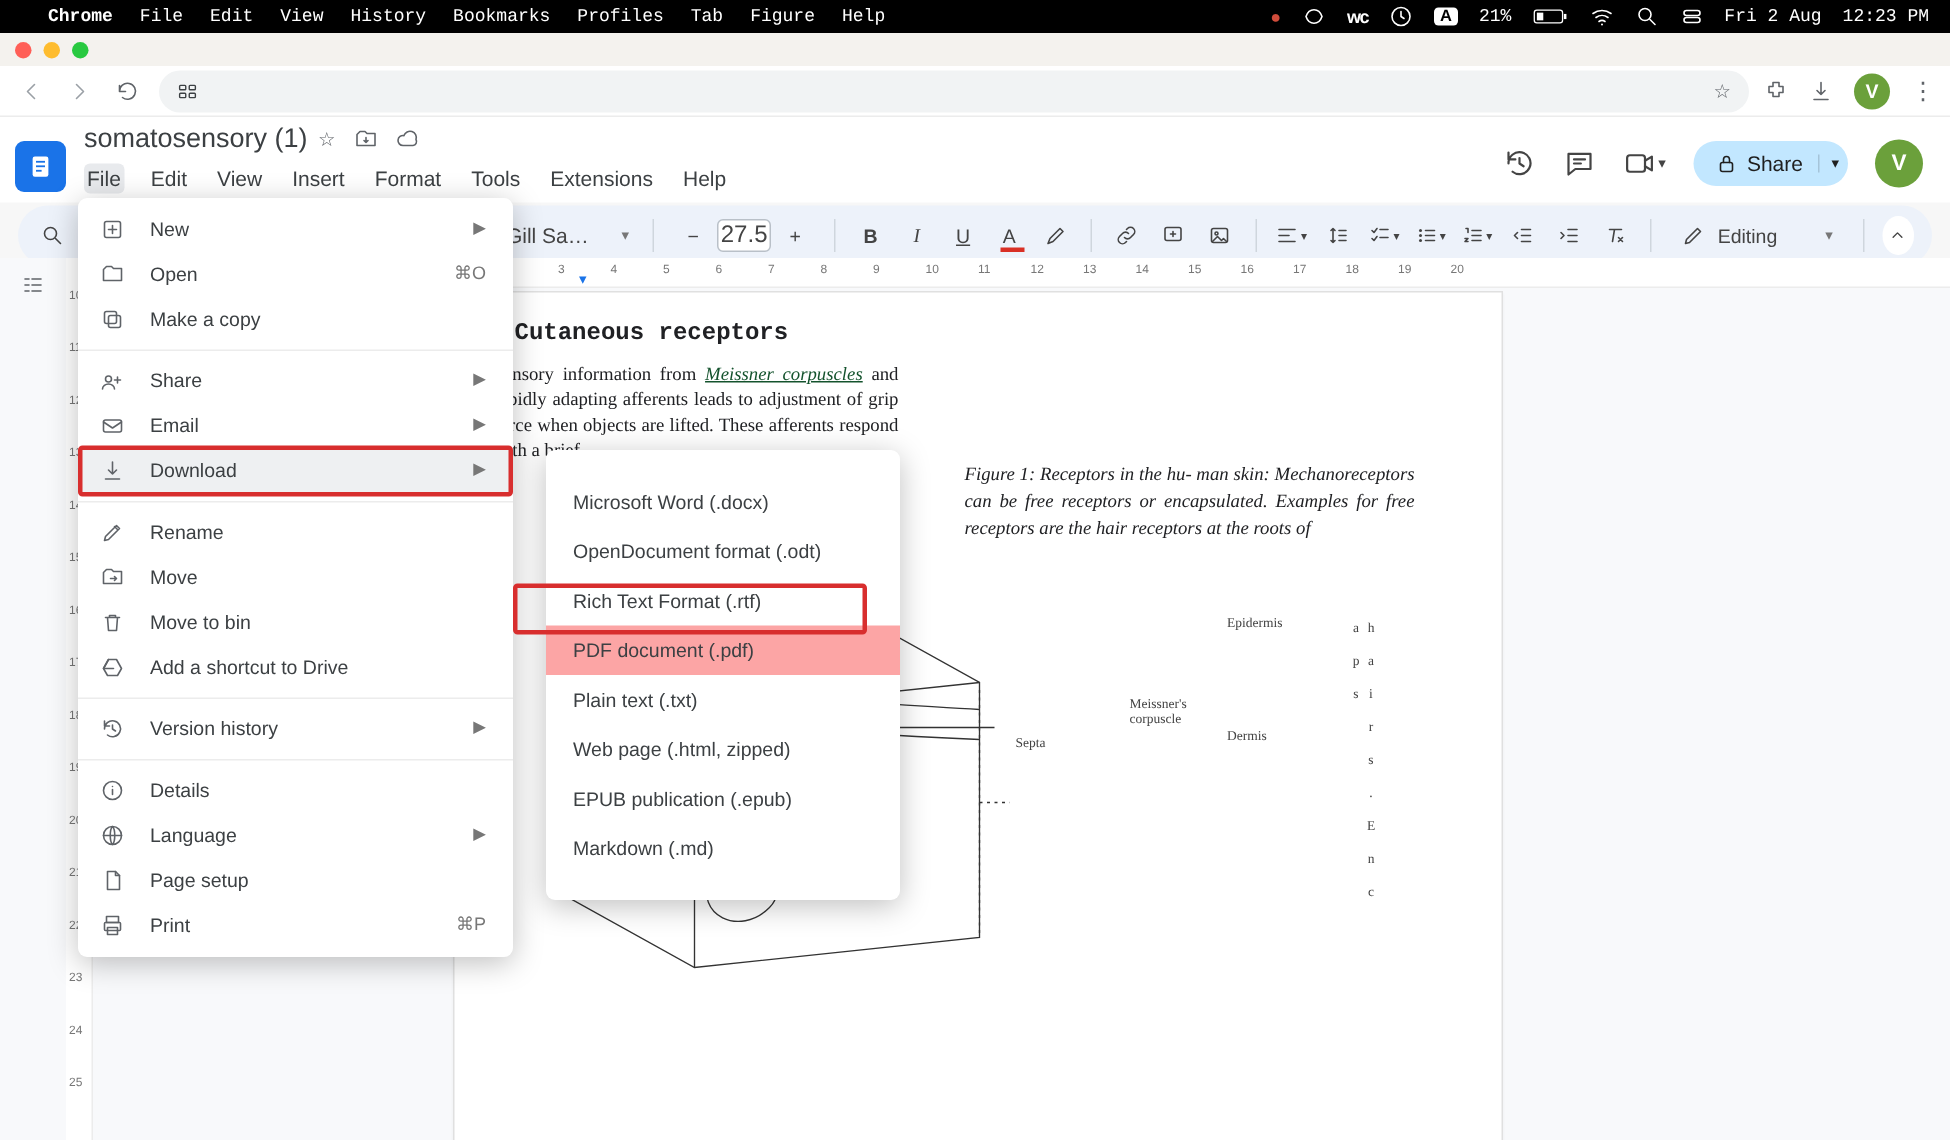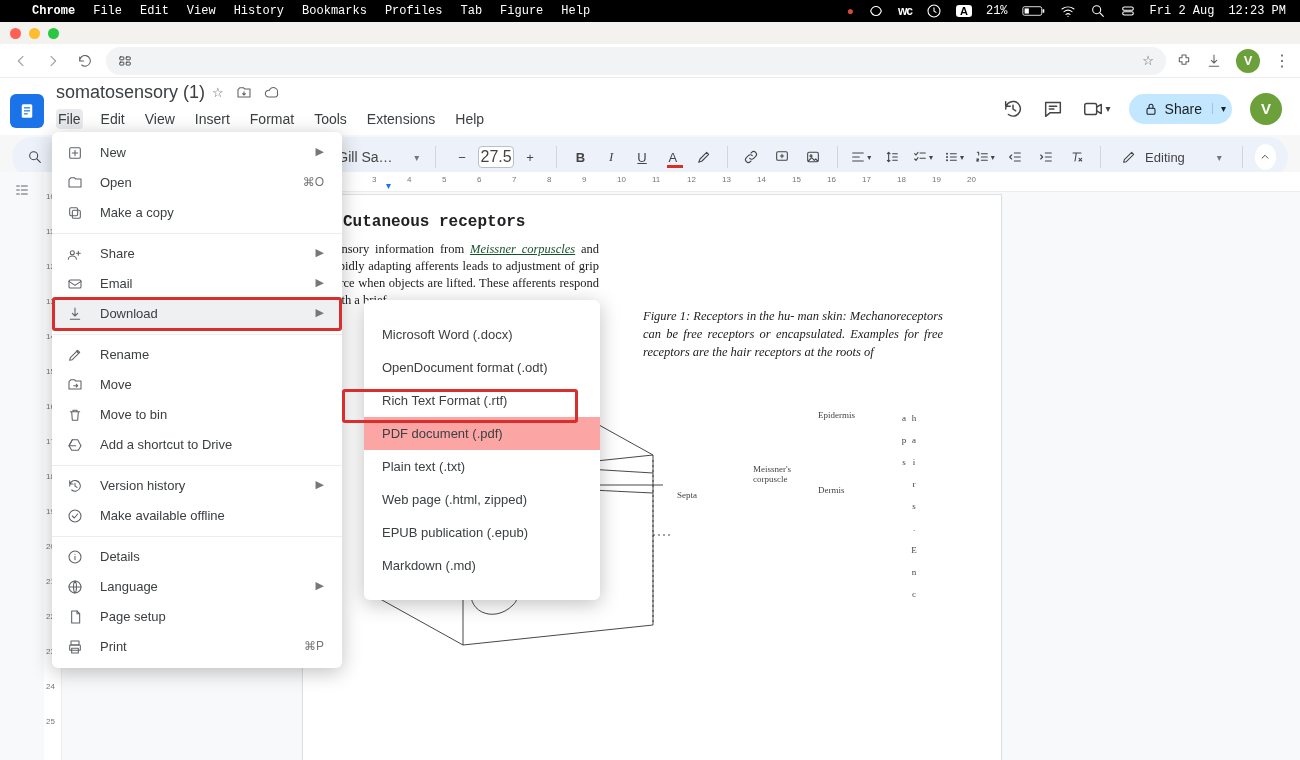--- a/index.html
+++ b/index.html
@@ -595,29 +595,20 @@
     <div class="row">
       <span class="ic">
         <svg class="ico" viewBox="0 0 24 24">
           <path d="M4 12a8 8 0 1 1 3 6M4 4v5h5"></path>
           <path d="M12 8v4l3 2"></path>
         </svg>
       </span>
       <span class="grow">Version history</span>
       <span class="submenu-arrow">▶</span>
     </div>
-    <div class="row">
-      <span class="ic">
-        <svg class="ico" viewBox="0 0 24 24">
-          <circle cx="12" cy="12" r="9"></circle>
-          <path d="M8 12l3 3 5-6"></path>
-        </svg>
-      </span>
-      <span class="grow">Make available offline</span>
-    </div>
     <div class="sep"></div>
     <div class="row">
       <span class="ic">
         <svg class="ico" viewBox="0 0 24 24">
           <circle cx="12" cy="12" r="9"></circle>
           <path d="M12 8h0M12 11v5"></path>
         </svg>
       </span>
       <span class="grow">Details</span>
     </div>

